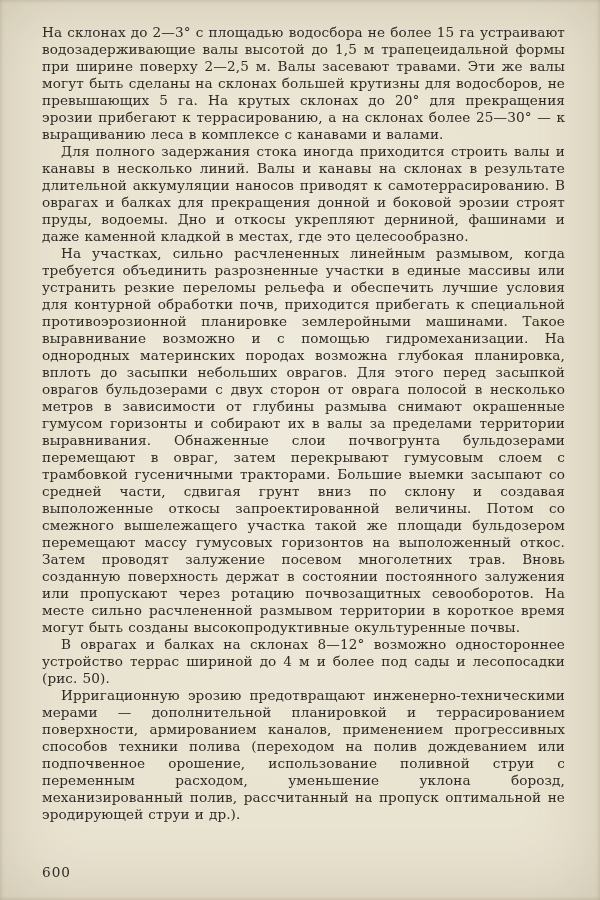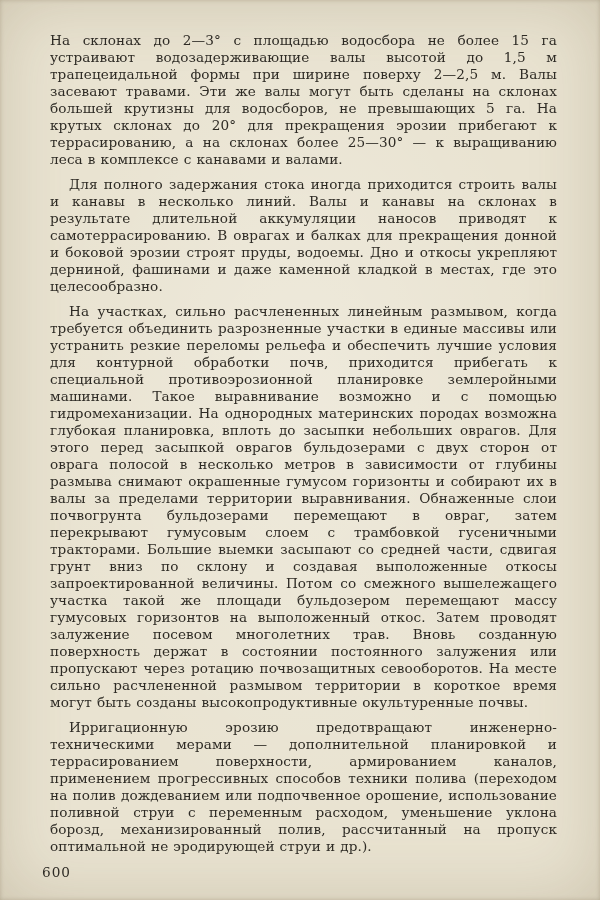--- a/index.html
+++ b/index.html
@@ -23,21 +23,21 @@
   }
   .text-block {
     width: 523px;
     font-size: 13.6px;
     line-height: 17px;
     text-align: justify;
     word-spacing: 0.6px;
     letter-spacing: 0.1px;
   }
   .para {
-    margin: 8px;
+    margin: 0;
     text-indent: 19px;
   }
   .para.no-indent {
     text-indent: 0;
   }
   .page-number {
     position: absolute;
     left: 42px;
     bottom: 20px;
     font-size: 13.6px;
@@ -46,16 +46,17 @@
   }
 </style>
 </head>
 <body>
 
 <div class="page">
   <div class="text-block">
     <p class="para no-indent">На склонах до 2—3° с площадью водосбора не более 15 га устраивают водозадерживающие валы высотой до 1,5 м трапецеидальной формы при ширине поверху 2—2,5 м. Валы засевают травами. Эти же валы могут быть сделаны на склонах большей крутизны для водосборов, не превышающих 5 га. На крутых склонах до 20° для прекращения эрозии прибегают к террасированию, а на склонах более 25—30° — к выращиванию леса в комплексе с канавами и валами.</p>
     <p class="para">Для полного задержания стока иногда приходится строить валы и канавы в несколько линий. Валы и канавы на склонах в результате длительной аккумуляции наносов приводят к самотеррасированию. В оврагах и балках для прекращения донной и боковой эрозии строят пруды, водоемы. Дно и откосы укрепляют дерниной, фашинами и даже каменной кладкой в местах, где это целесообразно.</p>
     <p class="para">На участках, сильно расчлененных линейным размывом, когда требуется объединить разрозненные участки в единые массивы или устранить резкие переломы рельефа и обеспечить лучшие условия для контурной обработки почв, приходится прибегать к специальной противоэрозионной планировке землеройными машинами. Такое выравнивание возможно и с помощью гидромеханизации. На однородных материнских породах возможна глубокая планировка, вплоть до засыпки небольших оврагов. Для этого перед засыпкой оврагов бульдозерами с двух сторон от оврага полосой в несколько метров в зависимости от глубины размыва снимают окрашенные гумусом горизонты и собирают их в валы за пределами территории выравнивания. Обнаженные слои почвогрунта бульдозерами перемещают в овраг, затем перекрывают гумусовым слоем с трамбовкой гусеничными тракторами. Большие выемки засыпают со средней части, сдвигая грунт вниз по склону и создавая выположенные откосы запроектированной величины. Потом со смежного вышележащего участка такой же площади бульдозером перемещают массу гумусовых горизонтов на выположенный откос. Затем проводят залужение посевом многолетних трав. Вновь созданную поверхность держат в состоянии постоянного залужения или пропускают через ротацию почвозащитных севооборотов. На месте сильно расчлененной размывом территории в короткое время могут быть созданы высокопродуктивные окультуренные почвы.</p>
+    <p class="para">В оврагах и балках на склонах 8—12° возможно одностороннее устройство террас шириной до 4 м и более под сады и лесопосадки (рис. 50).</p>
     <p class="para">Ирригационную эрозию предотвращают инженерно-техническими мерами — дополнительной планировкой и террасированием поверхности, армированием каналов, применением прогрессивных способов техники полива (переходом на полив дождеванием или подпочвенное орошение, использование поливной струи с переменным расходом, уменьшение уклона борозд, механизированный полив, рассчитанный на пропуск оптимальной не эродирующей струи и др.).</p>
   </div>
   <div class="page-number">600</div>
 </div>
 
 </body></html>

